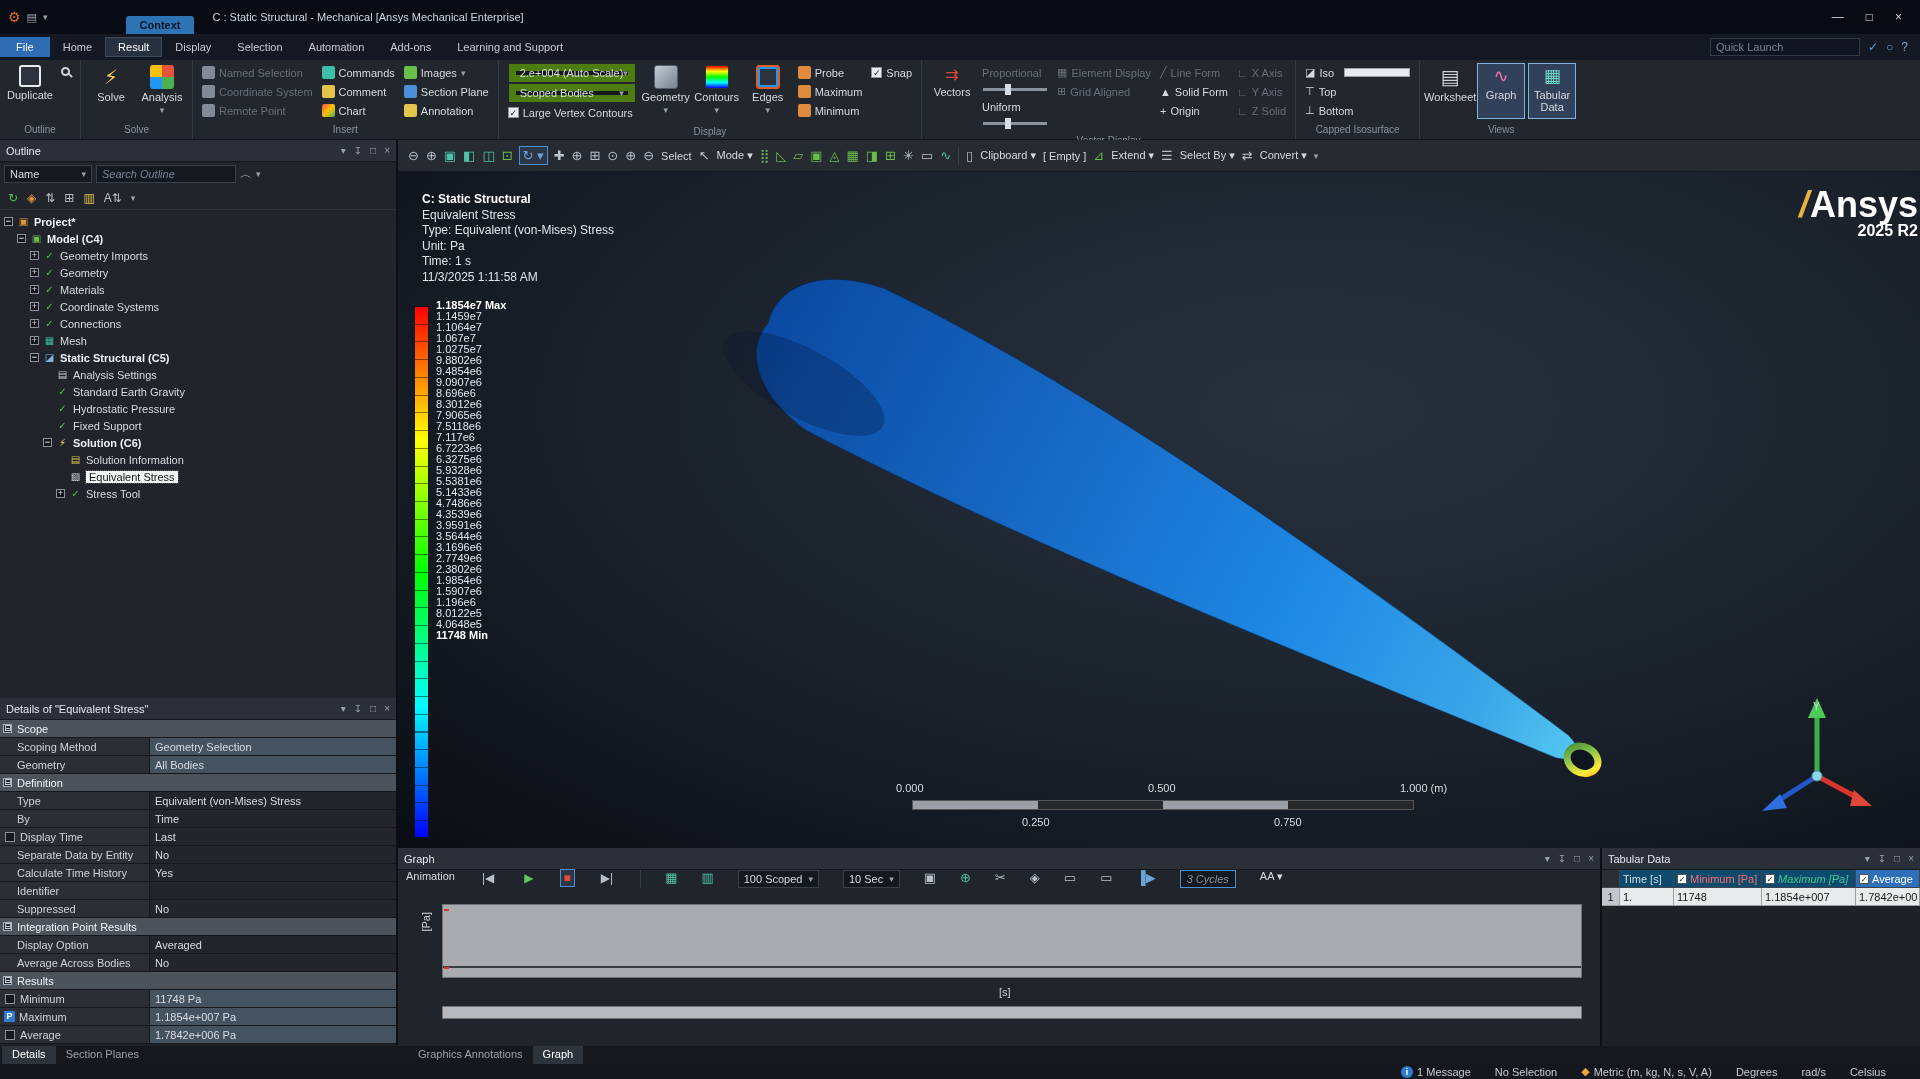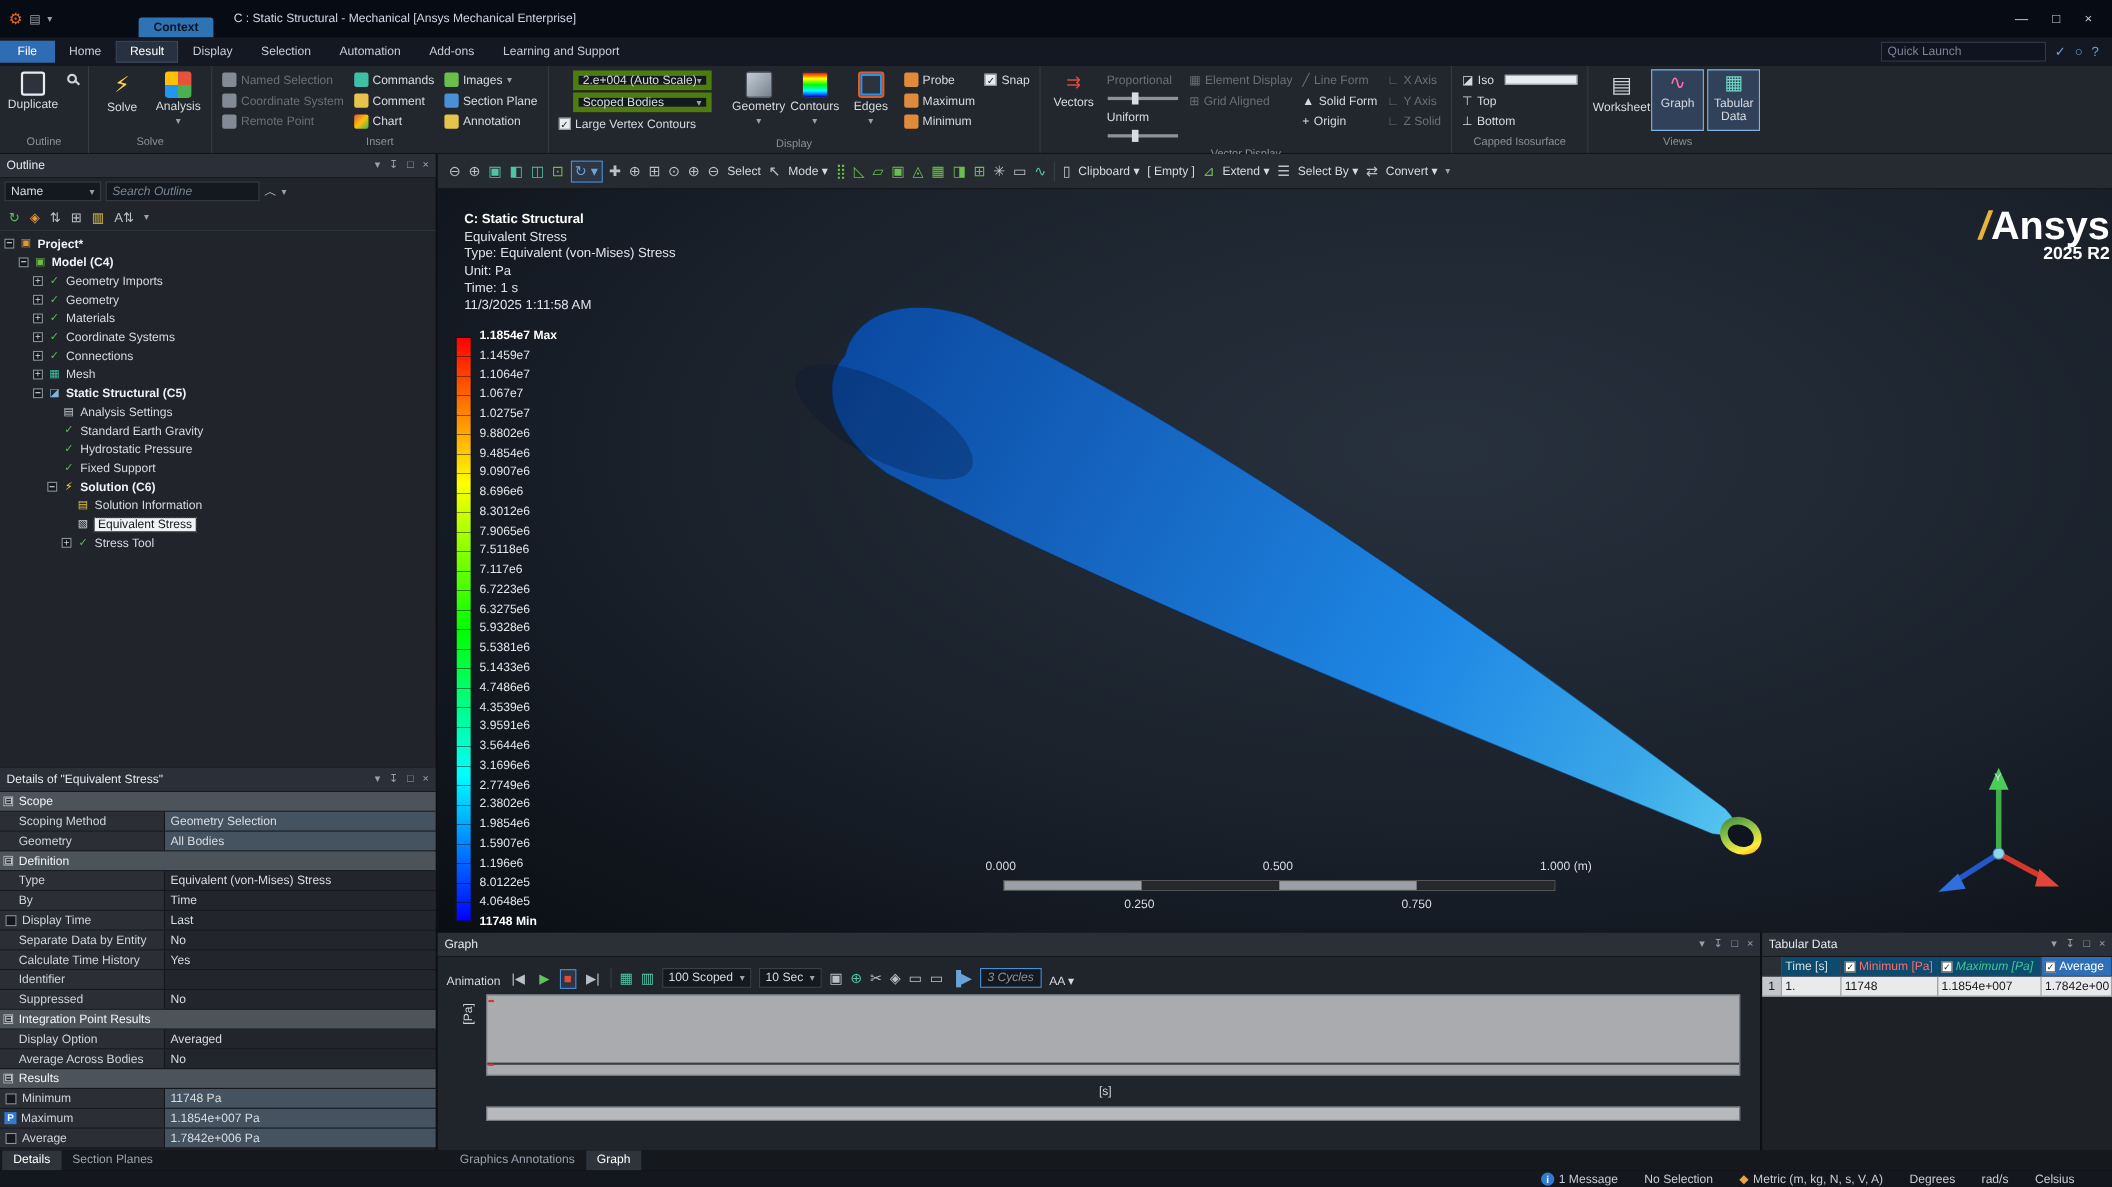--- a/index.html
+++ b/index.html
@@ -43,21 +43,21 @@
   .ic-geom{background:linear-gradient(135deg,#c3ccd6,#77828e);border:1px solid #55606c}
   .ic-cont{background:linear-gradient(180deg,#f00,#ff0,#0f0,#0ff,#00f);border:1px solid #333}
   .ic-edges{background:#2d333c;border:2px solid #e05a2b;box-shadow:inset 0 0 0 2px #2196f3}
   .ic-vect{font-size:16px;color:#d84b3a;width:auto;height:auto;background:none}
   .ic-ws{font-size:20px;color:#cfd4da;width:auto;height:auto;background:none}
   .ic-graphbtn{font-size:18px;color:#ff6fae;width:auto;height:auto;background:none}
   .ic-tab{font-size:18px;color:#6fd8c8;width:auto;height:auto;background:none}
   .g-teal{background:#3fbfa5}.g-yel{background:#e4c44a}.g-multi{background:linear-gradient(135deg,#e5533c,#ffc107,#4caf50)}
   .g-blue{background:#4a90d9}.g-gray{background:#818a95}.g-orange{background:#e08a3c}.g-green{background:#6abf4b}
   .gl{width:auto;height:auto;background:none;font-size:11px}
-  .rdrop{width:126px;height:18px;background:#14181f;border:5px solid #4d7c0f;display:flex;align-items:center;justify-content:space-between;padding:0 4px;margin:1px 16px;font-size:11px;color:#d6dae0;white-space:nowrap}
+  .rdrop{width:126px;height:18px;background:#14181f;border:7px solid #4d7c0f;display:flex;align-items:center;justify-content:space-between;padding:0 4px;margin:1px 4px;font-size:11px;color:#d6dae0;white-space:nowrap}
   .caret{color:#9aa1ab;font-size:9px}
   .chk{width:11px;height:11px;background:#e8ecf0;border:1px solid #8a929c;color:#14171c;font-size:9px;line-height:11px;text-align:center;flex:none}
   .rslider{width:64px;height:3px;background:#8a929c;position:relative;margin:6px 4px}
   .rslider::after{content:"";position:absolute;left:34%;top:-4px;width:6px;height:11px;background:#d8dde3}
   .isoslider{width:66px;height:9px;background:#e8ecf0;border:1px solid #9aa1ab;margin-left:6px}
   .mag{width:9px;height:9px;border:2px solid #cfd4da;border-radius:50%;position:relative;display:inline-block;margin:4px}
   .mag::after{content:"";position:absolute;width:6px;height:2px;background:#cfd4da;right:-5px;bottom:-2px;transform:rotate(45deg)}
 
   
   .phead{height:22px;background:#2b3038;display:flex;align-items:center;justify-content:space-between;padding:0 6px;border-bottom:1px solid #15181d}
@@ -101,37 +101,37 @@
   .gsep{width:1px;height:18px;background:#3a4048}
 
   
   #viewport{position:absolute;left:398px;top:172px;width:1522px;height:676px;background:radial-gradient(ellipse at 60% 35%,#27313d 0%,#1a212b 55%,#0a0e14 100%);overflow:hidden}
   #vhead{position:absolute;left:24px;top:20px;line-height:15.5px;color:#e0e4ea;font-size:12px}
   #vhead .b{font-weight:bold;color:#fff}
   #legend{position:absolute;left:16px;top:128px;display:flex;gap:7px}
   #legend-bar{width:15px;height:532px;margin-top:6px;border:1px solid #10141a;
     background-image:repeating-linear-gradient(180deg,transparent 0 16.7px,rgba(0,0,0,.45) 16.7px 17.73px),
     linear-gradient(180deg,#ff0000 0%,#ff8000 12.5%,#ffff00 25%,#80ff00 37.5%,#00ff00 50%,#00ff80 62.5%,#00ffff 75%,#0080ff 87.5%,#0000ff 100%)}
-  #legend-labels{height:544px;display:flex;flex-direction:column;justify-content:space-between}
+  #legend-labels{height:544px;display:flex;flex-direction:column;justify-content:flex-start}
   .lglab{font-size:11px;color:#e4e8ec;line-height:11px}
   .lglab.ext{font-weight:bold;color:#fff}
   #anslogo{position:absolute;right:2px;top:12px;text-align:right;color:#fff}
   #anslogo .brandline{font-size:36px;font-weight:bold;letter-spacing:0}
   #anslogo .gold{color:#e8b33c;font-style:italic;margin-right:1px}
   #anslogo .ver{font-size:16px;font-weight:bold;margin-top:-4px}
   #ruler{position:absolute;left:494px;top:610px;width:560px;height:46px;color:#d8dde3;font-size:11px}
   #rbar{position:absolute;left:20px;top:18px;width:502px;height:10px;display:flex;border:1px solid #555}
   #rbar div{flex:1}
   .rs1{background:#9aa0a6}.rs2{background:#26282b}
   .rlab{position:absolute}
   #triad{position:absolute;right:36px;bottom:26px}
 
   
   #graph{position:absolute;left:398px;top:848px;width:1204px;height:198px;background:#20242b;border-right:2px solid #0d0f12}
-  #gtoolbar{height:28px;display:flex;align-items:flex-end;gap:7px;padding:0 8px;white-space:nowrap}
+  #gtoolbar{height:28px;display:flex;align-items:flex-start;gap:24px;padding:0 8px;white-space:nowrap}
   .gbtn{font-size:12px;color:#b9c0c9;padding:1px 3px}
   .gbtn.play{color:#5fc45f}.gbtn.stop{color:#e04b3a;box-shadow:0 0 0 1px #4a90d9;background:#2d3644}
   .gdrop{height:18px;background:#14181f;border:1px solid #3a4048;display:flex;align-items:center;gap:6px;padding:0 5px;color:#d6dae0}
   .cycles{height:18px;border:1px solid #4a90d9;background:#14181f;color:#8a929c;font-style:italic;display:flex;align-items:center;padding:0 6px}
   #gchart{position:absolute;left:44px;top:56px;right:18px;height:74px;background:#a9abae;border:1px solid #6f7478}
   #gchart .axisline{position:absolute;left:0;right:0;bottom:9px;height:2px;background:#3a3d40}
   .rtick{position:absolute;width:5px;height:2px;background:#d8362a;left:1px}
   #gylab{position:absolute;left:22px;top:64px;color:#cfd4da;writing-mode:vertical-rl;transform:rotate(180deg);font-size:11px}
   #gxlab{position:absolute;left:50%;top:138px;color:#cfd4da;font-size:11px}
   #gscrub{position:absolute;left:44px;right:18px;top:158px;height:13px;background:#b7b9bc;border:1px solid #6f7478}

